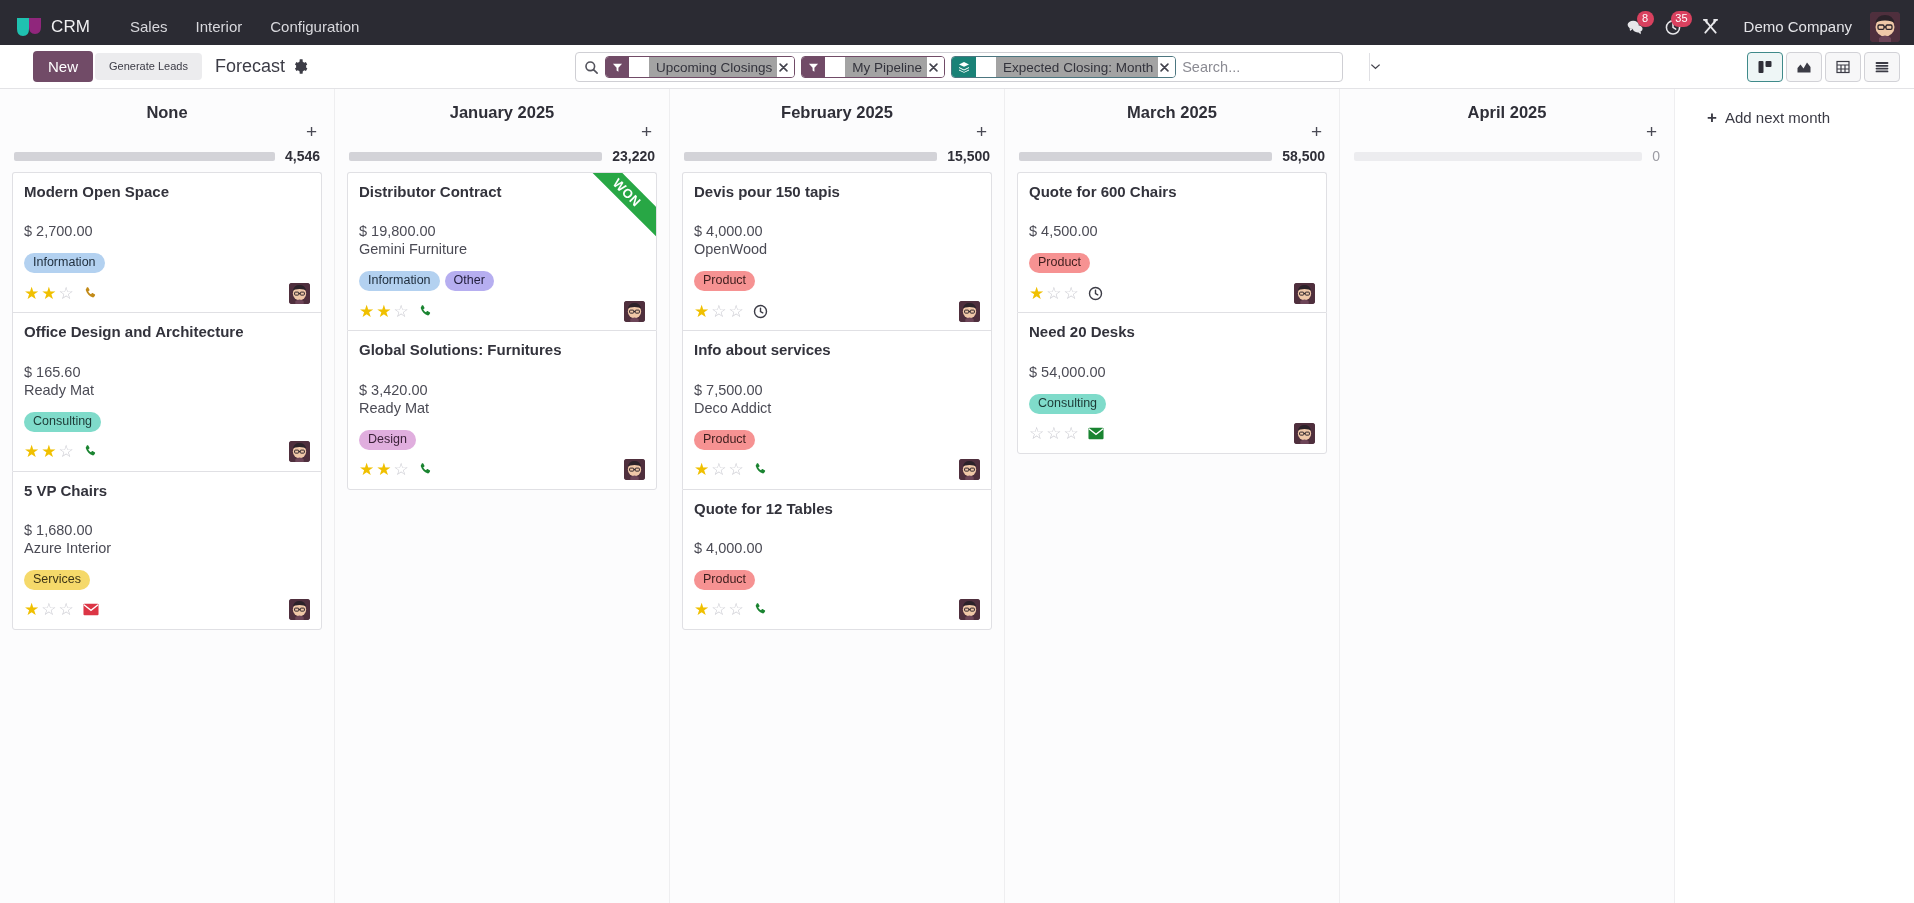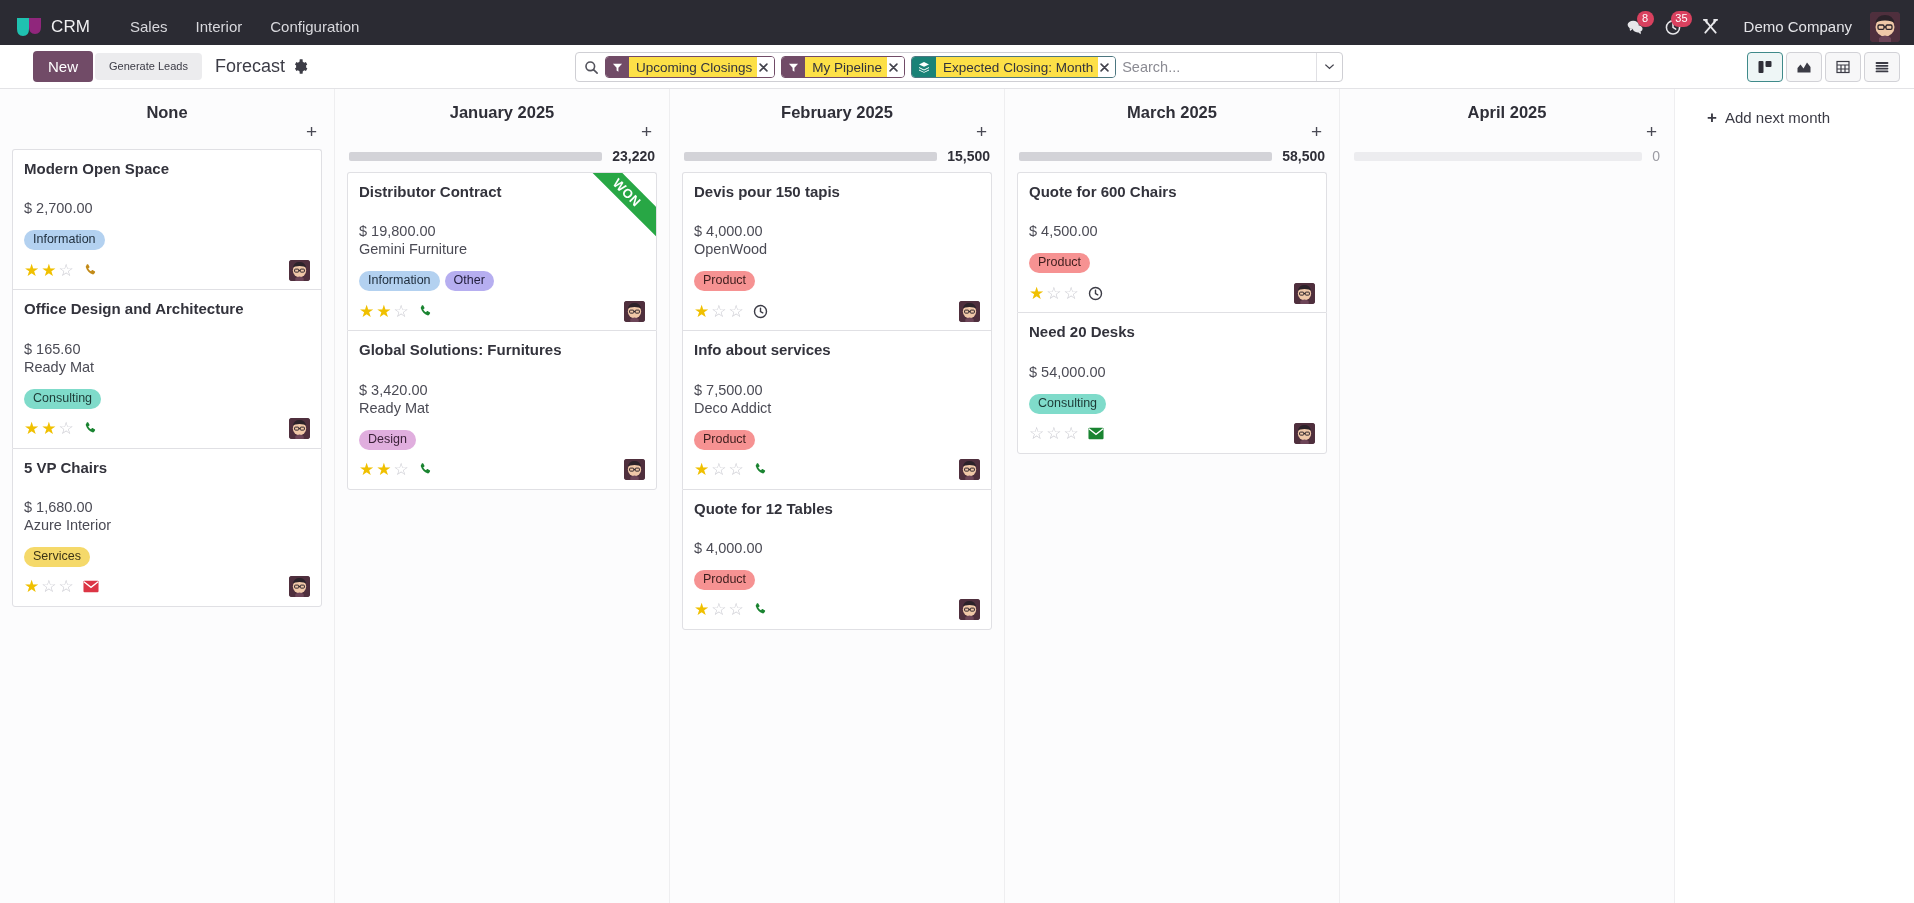--- a/index.html
+++ b/index.html
@@ -98,23 +98,24 @@
     border: 1px solid #714b67; font-size: 13.5px;
   }
   .facet.sep { border-color: #4c7680; }
   .facet-icon {
     background: #714b67; color: #fff;
     display: flex; align-items: center; justify-content: center;
     padding: 0 6px;
   }
   .facet.sep .facet-icon { background: #1a8277; }
   .facet-label {
-    background: #fde047; color: #33333c;
+    background: #a3a3a3; color: #33333c;
     display: flex; align-items: center; padding: 0 5px 0 7px;
     white-space: nowrap;
+    margin-left: 20px;
   }
   .facet-x {
     background: #fff; display: flex; align-items: center;
     padding: 0 6px 0 2px; cursor: pointer; color: #43434d;
   }
   .search-input {
     flex: 1; border: none; outline: none; height: 100%;
     font-size: 14.5px; color: #3b3b45; padding-left: 6px;
     font-family: "Liberation Sans", sans-serif; background: transparent;
   }
@@ -381,20 +382,26 @@
     </span>
   </div>
 </div>
 
 <div class="kanban" id="kanban">
     <div class="column">
     <div class="col-header">
       <span class="col-title">None</span>
       <span class="col-add">+</span>
     </div>
+    <div class="col-meter">
+      <span class="meter-track ">
+        <span class="meter-fill" style="width:0%"></span>
+      </span>
+      <span class="col-total ">4,546</span>
+    </div>
     <div class="col-body">
         <div class="kcard">
 
       <div class="kcard-title">Modern Open Space</div>
       <div class="kcard-amount">$ 2,700.00</div>
 
       <div class="tags">
             <span class="tag" style="background:#b3d1f0;color:#21303f">Information</span>
           </div>
       <div class="kcard-footer">

